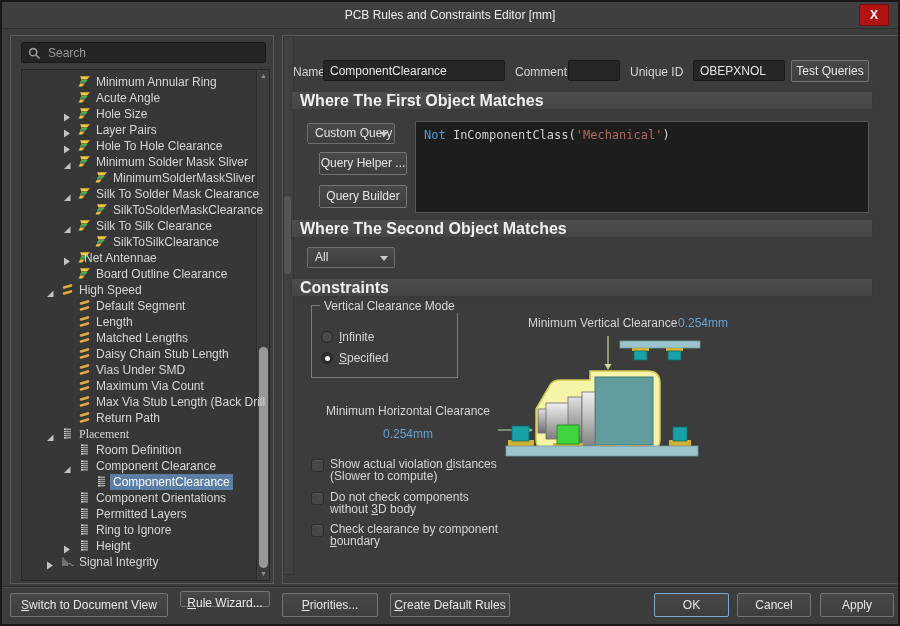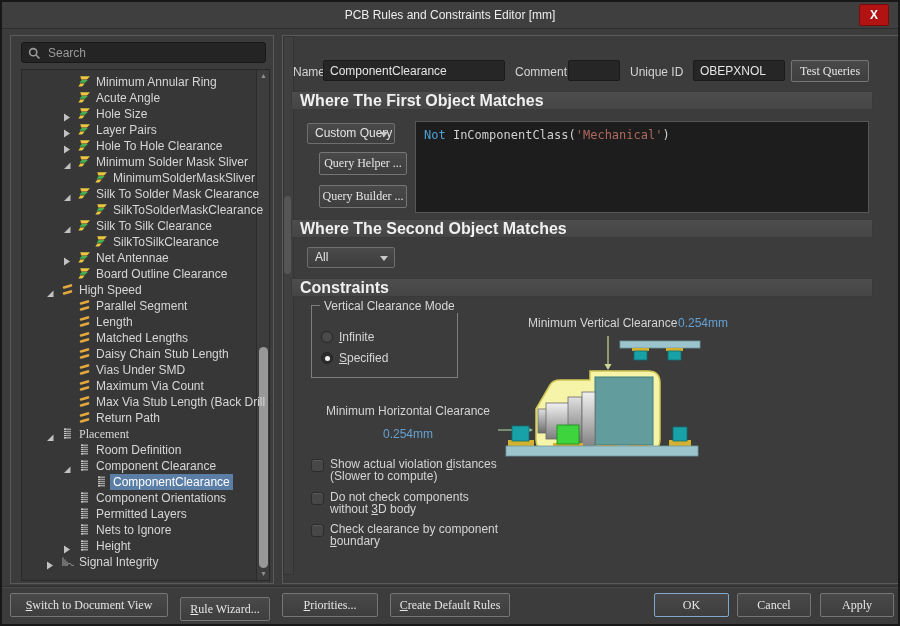--- a/index.html
+++ b/index.html
@@ -35,21 +35,21 @@
   #tree-scroll { right:0; top:0; width:13px; height:510px; }
   .scroll-arrow { position:absolute; left:0; width:13px; height:12px; text-align:center; color:#8f8f8f; font-size:7px; line-height:12px; }
   #tree-thumb { position:absolute; left:2px; top:277px; width:9px; height:221px; background:#989898; border-radius:5px; }
   #right-scroll { right:3px; top:4px; width:11px; height:539px; background:#404040; border:1px solid #343434; }
   #right-thumb { position:absolute; left:1px; top:160px; width:7px; height:78px; background:#555555; border-radius:4px; }
 
   
   .lbl { position:absolute; color:#d4d4d4; white-space:nowrap; }
   .tinput { position:absolute; height:21px; background:#262626; border:1px solid #1a1a1a; border-radius:2px; color:#e6e6e6; font-family:"Liberation Sans",sans-serif; font-size:12px; padding:0 6px; outline:none; }
 
-  .btn { position:absolute; background:linear-gradient(#494949,#3e3e3e); border:1px solid #757575; border-radius:2px; color:#e6e6e6; font-size:12px; text-align:center; cursor:pointer;font-family:Liberation Serif, serif; }
+  .btn { position:absolute; background:linear-gradient(#494949,#3e3e3e); border:1px solid #757575; border-radius:2px; color:#e6e6e6; font-size:12px; text-align:center; cursor:pointer; }
   .btn.default { border-color:#7fa8cf; }
 
   .sect-header { position:absolute; left:8px; width:582px; height:19px; background:linear-gradient(#4d4d4d,#454545); border:1px solid #3a3a3a; color:#f0f0f0; font-weight:bold; font-size:16px; line-height:17px; padding-left:8px; }
 
   .dropdown { position:absolute; width:88px; height:21px; background:linear-gradient(#4a4a4a,#3d3d3d); border:1px solid #6e6e6e; border-radius:2px; color:#e4e4e4; line-height:19px; padding-left:7px; cursor:pointer; }
   .dd-arrow { position:absolute; right:6px; top:8px; width:0; height:0; border-left:4px solid transparent; border-right:4px solid transparent; border-top:5px solid #c8c8c8; }
 
   .query-editor { position:absolute; left:132px; top:85px; width:454px; height:92px; background:#1d1d1d; border:1px solid #565656; font-family:"DejaVu Sans Mono", monospace; font-size:12px; padding:6px 8px; white-space:pre; }
   .q-key { color:var(--query-keyword,#4f9fd4); }
   .q-body { color:#cfcfcf; }
@@ -206,21 +206,21 @@
         </div>
         <div class="trow" style="top: 180px;">
           <span class="tarrow" style="left:41px"><svg width="8" height="9" viewBox="0 0 8 9">
               <polygon points="1,0.5 7,4.5 1,8.5" fill="#c2c2c2"></polygon>
             </svg></span>
           <span class="ticon" style="left:56px"><svg width="13" height="13" viewBox="0 0 13 13">
               <polygon points="2.2,1.3 12,1.3 9,4.4 3.3,4.4" fill="#edc53f"></polygon>
               <polygon points="3.6,5 9.8,5 7.1,7.8 1.6,7.8" fill="#45b04c"></polygon>
               <polygon points="2.3,8.4 6.7,8.4 4.2,11.6 0.4,11.6" fill="#edc53f"></polygon>
             </svg></span>
-          <span class="tlabel" style="left:71px">Net Antennae</span>
+          <span class="tlabel" style="left:59px">Net Antennae</span>
         </div>
         <div class="trow" style="top: 196px;">
           <span class="ticon" style="left:56px"><svg width="13" height="13" viewBox="0 0 13 13">
               <polygon points="2.2,1.3 12,1.3 9,4.4 3.3,4.4" fill="#edc53f"></polygon>
               <polygon points="3.6,5 9.8,5 7.1,7.8 1.6,7.8" fill="#45b04c"></polygon>
               <polygon points="2.3,8.4 6.7,8.4 4.2,11.6 0.4,11.6" fill="#edc53f"></polygon>
             </svg></span>
           <span class="tlabel" style="left:71px">Board Outline Clearance</span>
         </div>
         <div class="trow" style="top: 212px;">
@@ -235,21 +235,21 @@
             </svg></span>
           <span class="tlabel" style="left:54px">High Speed</span>
         </div>
         <div class="trow" style="top: 228px;">
           <span class="ticon" style="left:56px"><svg width="13" height="13" viewBox="0 0 13 13">
               <g stroke="#e2a93c" stroke-width="2.6" stroke-linecap="round">
                 <line x1="3" y1="4.4" x2="10" y2="2.4"></line>
                 <line x1="3" y1="10.4" x2="10" y2="8.4"></line>
               </g>
             </svg></span>
-          <span class="tlabel" style="left:71px">Parallel Segment</span>
+          <span class="tlabel" style="left:71px">Default Segment</span>
         </div>
         <div class="trow" style="top: 244px;">
           <span class="ticon" style="left:56px"><svg width="13" height="13" viewBox="0 0 13 13">
               <g stroke="#e2a93c" stroke-width="2.6" stroke-linecap="round">
                 <line x1="3" y1="4.4" x2="10" y2="2.4"></line>
                 <line x1="3" y1="10.4" x2="10" y2="8.4"></line>
               </g>
             </svg></span>
           <span class="tlabel" style="left:71px">Length</span>
         </div>
@@ -395,21 +395,21 @@
           <span class="ticon" style="left:56px"><svg width="13" height="13" viewBox="0 0 13 13">
               <rect x="3" y="1.5" width="7" height="10" fill="#9b9b9b"></rect>
               <rect x="3" y="1.5" width="2" height="10" fill="#c4c4c4"></rect>
               <g stroke="#4f4f4f" stroke-width="1">
                 <line x1="3" y1="3.5" x2="10" y2="3.5"></line>
                 <line x1="3" y1="5.5" x2="10" y2="5.5"></line>
                 <line x1="3" y1="7.5" x2="10" y2="7.5"></line>
                 <line x1="3" y1="9.5" x2="10" y2="9.5"></line>
               </g>
             </svg></span>
-          <span class="tlabel" style="left:71px">Nets to Ignore</span>
+          <span class="tlabel" style="left:71px">Ring to Ignore</span>
         </div>
         <div class="trow" style="top: 468px;">
           <span class="tarrow" style="left:41px"><svg width="8" height="9" viewBox="0 0 8 9">
               <polygon points="1,0.5 7,4.5 1,8.5" fill="#c2c2c2"></polygon>
             </svg></span>
           <span class="ticon" style="left:56px"><svg width="13" height="13" viewBox="0 0 13 13">
               <rect x="3" y="1.5" width="7" height="10" fill="#9b9b9b"></rect>
               <rect x="3" y="1.5" width="2" height="10" fill="#c4c4c4"></rect>
               <g stroke="#4f4f4f" stroke-width="1">
                 <line x1="3" y1="3.5" x2="10" y2="3.5"></line>
@@ -542,20 +542,20 @@
       <span class="cb-text"><span>Check clearance by component</span><br><span><u>b</u>oundary</span></span>
     </div>
 
     <div id="right-scroll">
       <div id="right-thumb"></div>
     </div>
   </div>
 
   <div class="footer">
     <div class="btn" style="left:8px;   top:6px; width:158px; height:24px; line-height:22px;"><u>S</u>witch to Document View</div>
-    <div class="btn" style="left:178px; top:10px; width:90px;  height:24px; line-height:22px;"><u>R</u>ule Wizard...</div>
+    <div class="btn" style="left:178px; top:4px; width:90px;  height:16px; line-height:22px;"><u>R</u>ule Wizard...</div>
     <div class="btn" style="left:280px; top:6px; width:96px;  height:24px; line-height:22px;"><u>P</u>riorities...</div>
     <div class="btn" style="left:388px; top:6px; width:120px; height:24px; line-height:22px;"><u>C</u>reate Default Rules</div>
     <div class="btn default" style="left:652px; top:6px; width:75px; height:24px; line-height:22px;">OK</div>
     <div class="btn" style="left:735px; top:6px; width:74px; height:24px; line-height:22px;">Cancel</div>
     <div class="btn" style="left:818px; top:6px; width:74px; height:24px; line-height:22px;">Apply</div>
   </div>
 </div>
 
 </body></html>

